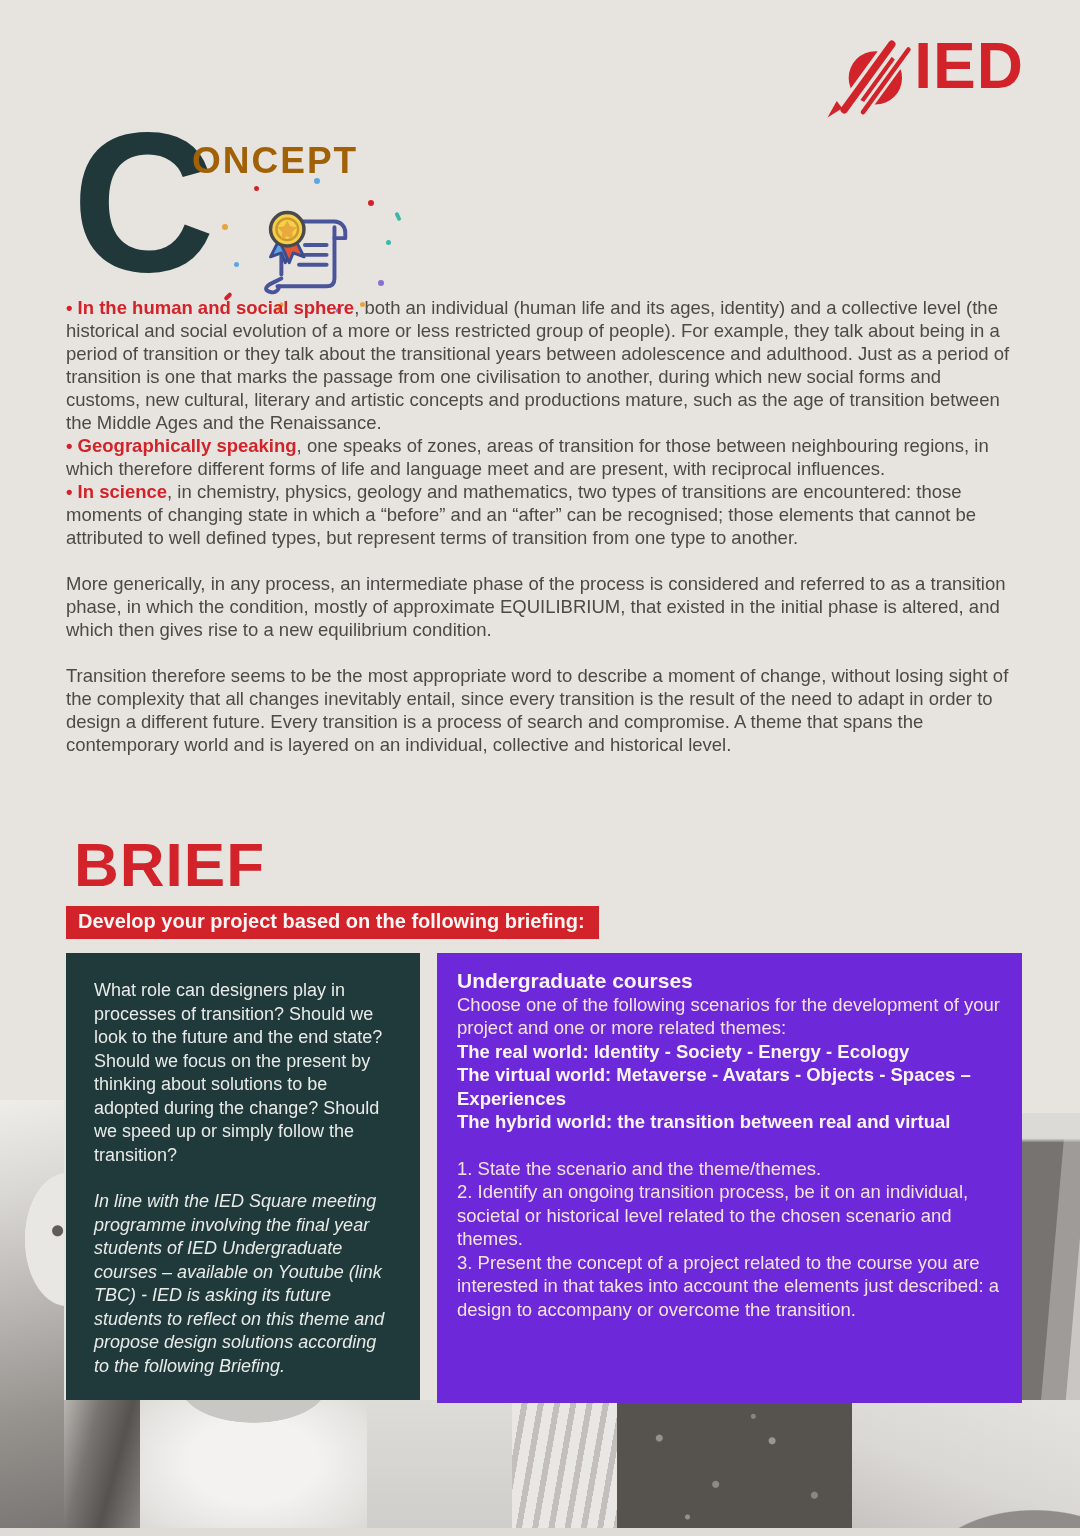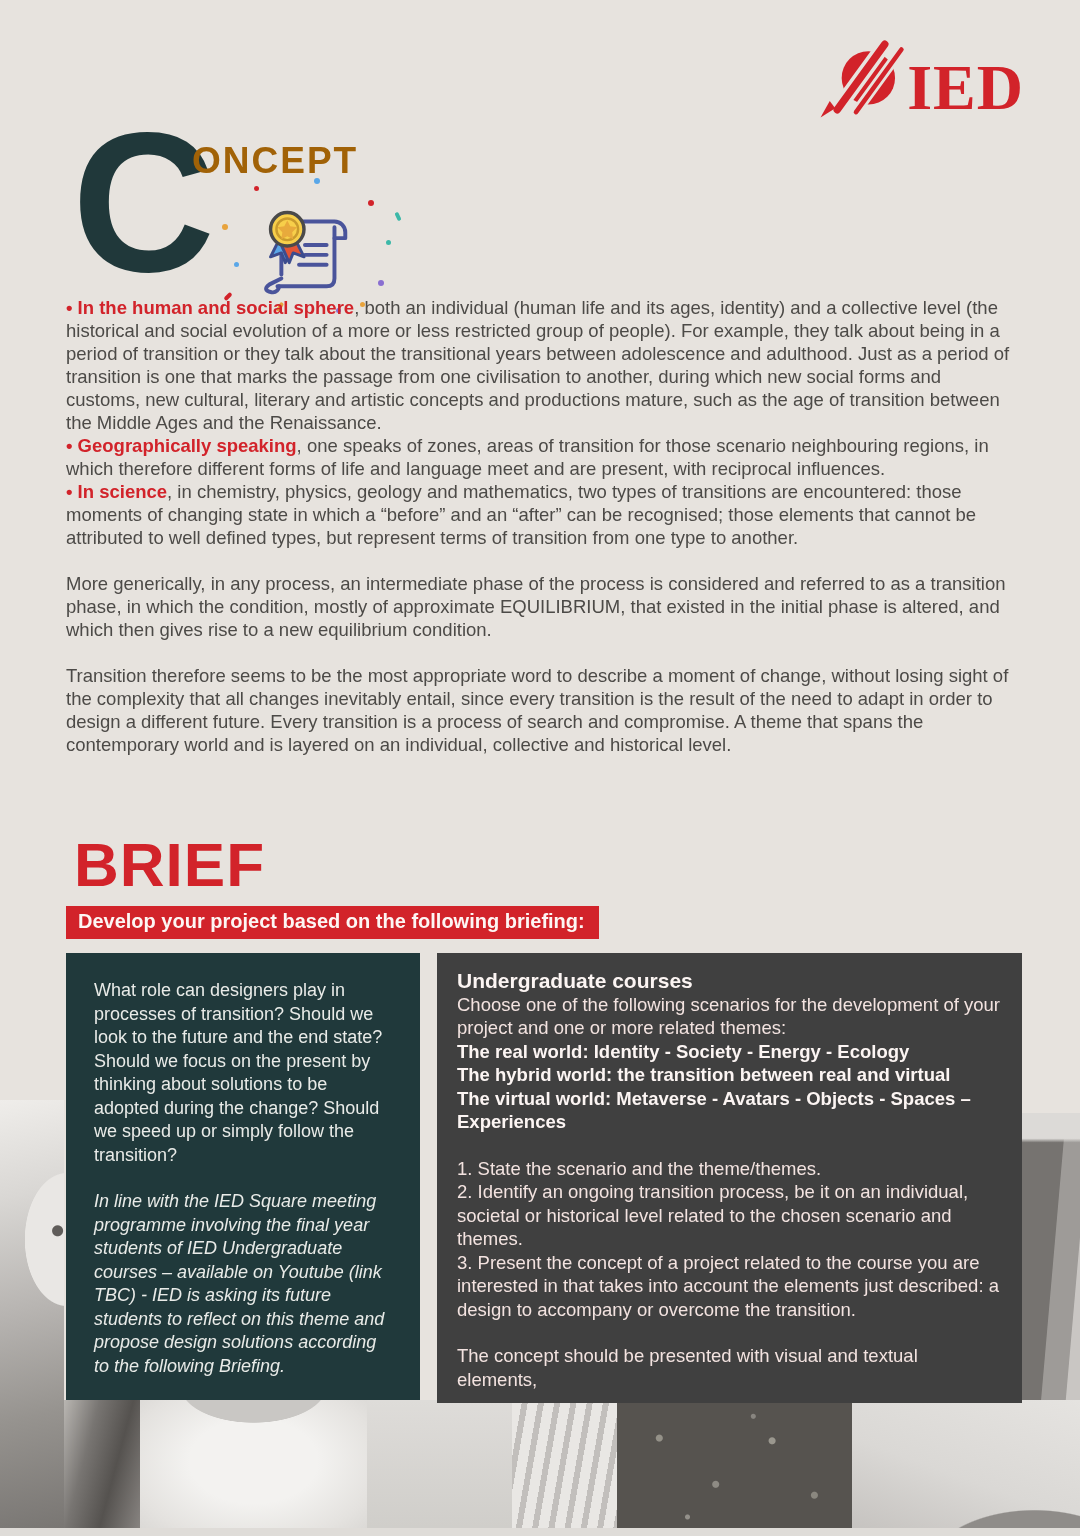--- a/index.html
+++ b/index.html
@@ -6,21 +6,21 @@
   .page{
     position:relative;
     width:1080px;height:1536px;
     background:#e7e3de;
     overflow:hidden;
     font-family:"Liberation Sans", sans-serif;
     color:#4c4a47;
   }
 
   
-  .logo{position:absolute;top:34px;right:56px;display:flex;align-items:flex-end;gap:0;font-family:Liberation Serif, serif;}
+  .logo{position:absolute;top:34px;right:56px;display:flex;align-items:flex-start;gap:0;}
   .logo-mark{width:92px;height:86px;}
   .logo-word{font-size:64px;font-weight:bold;color:#d2232a;letter-spacing:1px;line-height:1;}
 
   
   .concept-head{position:absolute;left:72px;top:112px;width:420px;height:195px;}
   .big-c{font-size:198px;line-height:0.92;font-weight:bold;color:#20383a;letter-spacing:-4px;}
   .oncept{position:absolute;left:120px;top:28px;font-size:37px;font-weight:bold;color:#a16207;letter-spacing:2px;}
   .cert-wrap{position:absolute;left:146px;top:72px;width:200px;height:130px;}
   .cert-svg{position:absolute;left:26px;top:4px;width:118px;height:118px;}
   .confetti{position:absolute;border-radius:50%;}
@@ -45,21 +45,21 @@
 
   
   .brief-title{position:absolute;left:74px;top:834px;font-size:62px;font-weight:bold;color:#d2232a;line-height:1;letter-spacing:1px;}
   .brief-banner{position:absolute;left:66px;top:906px;background:#d2232a;color:#fdf6f4;font-size:20px;font-weight:bold;padding:3px 14px 6px 12px;line-height:1.2;}
 
   
   .left-box{position:absolute;left:66px;top:953px;width:354px;height:447px;background:#20393b;color:#e9ebe8;
             padding:18px 20px;box-sizing:border-box;font-size:18px;line-height:23.5px;z-index:3;}
   .left-box p{margin:8px;}
   .left-box p.gap{margin-top:23px;font-style:italic;}
-  .right-box{position:absolute;left:437px;top:953px;width:585px;height:450px;background:#404040;color:#f3e3e0;
+  .right-box{position:absolute;left:437px;top:953px;width:585px;height:450px;background:#6d28d9;color:#f3e3e0;
              padding:16px 20px;box-sizing:border-box;font-size:18.5px;line-height:23.5px;overflow:hidden;z-index:3;}
   .right-box p{margin:0;}
   .right-box p.gap{margin-top:23px;}
   .right-box .heading{font-size:21px;font-weight:bold;color:#fcf5f3;}
   .right-box .bold-line{font-weight:bold;color:#fcf5f3;}
 
   
   .photo{position:absolute;}
   .photo-left-woman{left:0;top:1100px;width:64px;height:436px;z-index:1;
     background:
@@ -134,44 +134,43 @@
         <path d="M52 52 l9 18 -11 -4 -4 10 -8 -18 Z" fill="#e25537" stroke="#3c4c8e" stroke-width="3" stroke-linejoin="round"></path>
         <circle cx="44" cy="42" r="17" fill="#f7cf4a" stroke="#4a4a4a" stroke-width="3.5"></circle>
         <circle cx="44" cy="42" r="11" fill="none" stroke="#c99b2e" stroke-width="2.5"></circle>
         <path d="M44 33 l3 6 7 1 -5 5 1 7 -6 -3 -6 3 1 -7 -5 -5 7 -1 Z" fill="#e8aa3c"></path>
       </svg>
     </div>
   </div>
 
   <div class="concept-body">
     <p><span class="red-bold">• In the human and social sphere</span><span>, both an individual (human life and its ages, identity) and a collective level (the historical and social evolution of a more or less restricted group of people). For example, they talk about being in a period of transition or they talk about the transitional years between adolescence and adulthood. Just as a period of transition is one that marks the passage from one civilisation to another, during which new social forms and customs, new cultural, literary and artistic concepts and productions mature, such as the age of transition between the Middle Ages and the Renaissance.</span></p>
-    <p><span class="red-bold">• Geographically speaking</span><span>, one speaks of zones, areas of transition for those scenario neighbouring regions, in which therefore different forms of life and language meet and are present, with reciprocal influences.</span></p>
+    <p><span class="red-bold">• Geographically speaking</span><span>, one speaks of zones, areas of transition for those between neighbouring regions, in which therefore different forms of life and language meet and are present, with reciprocal influences.</span></p>
     <p><span class="red-bold">• In science</span><span>, in chemistry, physics, geology and mathematics, two types of transitions are encountered: those moments of changing state in which a “before” and an “after” can be recognised; those elements that cannot be attributed to well defined types, but represent terms of transition from one type to another.</span></p>
     <p class="gap">More generically, in any process, an intermediate phase of the process is considered and referred to as a transition phase, in which the condition, mostly of approximate EQUILIBRIUM, that existed in the initial phase is altered, and which then gives rise to a new equilibrium condition.</p>
     <p class="gap">Transition therefore seems to be the most appropriate word to describe a moment of change, without losing sight of the complexity that all changes inevitably entail, since every transition is the result of the need to adapt in order to design a different future. Every transition is a process of search and compromise. A theme that spans the contemporary world and is layered on an individual, collective and historical level.</p>
   </div>
 
   <div class="brief-title">BRIEF</div>
   <div class="brief-banner">Develop your project based on the following briefing:</div>
 
   <div class="left-box">
     <p>What role can designers play in processes of transition? Should we look to the future and the end state? Should we focus on the present by thinking about solutions to be adopted during the change? Should we speed up or simply follow the transition?</p>
     <p class="gap">In line with the IED Square meeting programme involving the final year students of IED Undergraduate courses – available on Youtube (link TBC) - IED is asking its future students to reflect on this theme and propose design solutions according to the following Briefing.</p>
   </div>
 
   <div class="right-box">
     <p class="heading">Undergraduate courses</p>
     <p>Choose one of the following scenarios for the development of your project and one or more related themes:</p>
     <p class="bold-line">The real world: Identity - Society - Energy - Ecology</p>
+    <p class="bold-line">The virtual world: Metaverse - Avatars - Objects - Spaces – Experiences</p>
     <p class="bold-line">The hybrid world: the transition between real and virtual</p>
-    <p class="bold-line">The virtual world: Metaverse - Avatars - Objects - Spaces – Experiences</p>
     <p class="gap">1. State the scenario and the theme/themes.</p>
     <p>2. Identify an ongoing transition process, be it on an individual, societal or historical level related to the chosen scenario and themes.</p>
     <p>3. Present the concept of a project related to the course you are interested in that takes into account the elements just described: a design to accompany or overcome the transition.</p>
-    <p class="gap">The concept should be presented with visual and textual elements,</p>
   </div>
 
   <div class="photo photo-left-woman"></div>
   <div class="photo photo-right-man"></div>
   <div class="photo band photo-hair"></div>
   <div class="photo band photo-tee"></div>
   <div class="photo band photo-pale"></div>
   <div class="photo band photo-stripes"></div>
   <div class="photo band photo-floral"></div>
   <div class="photo band photo-shoulder"></div>

